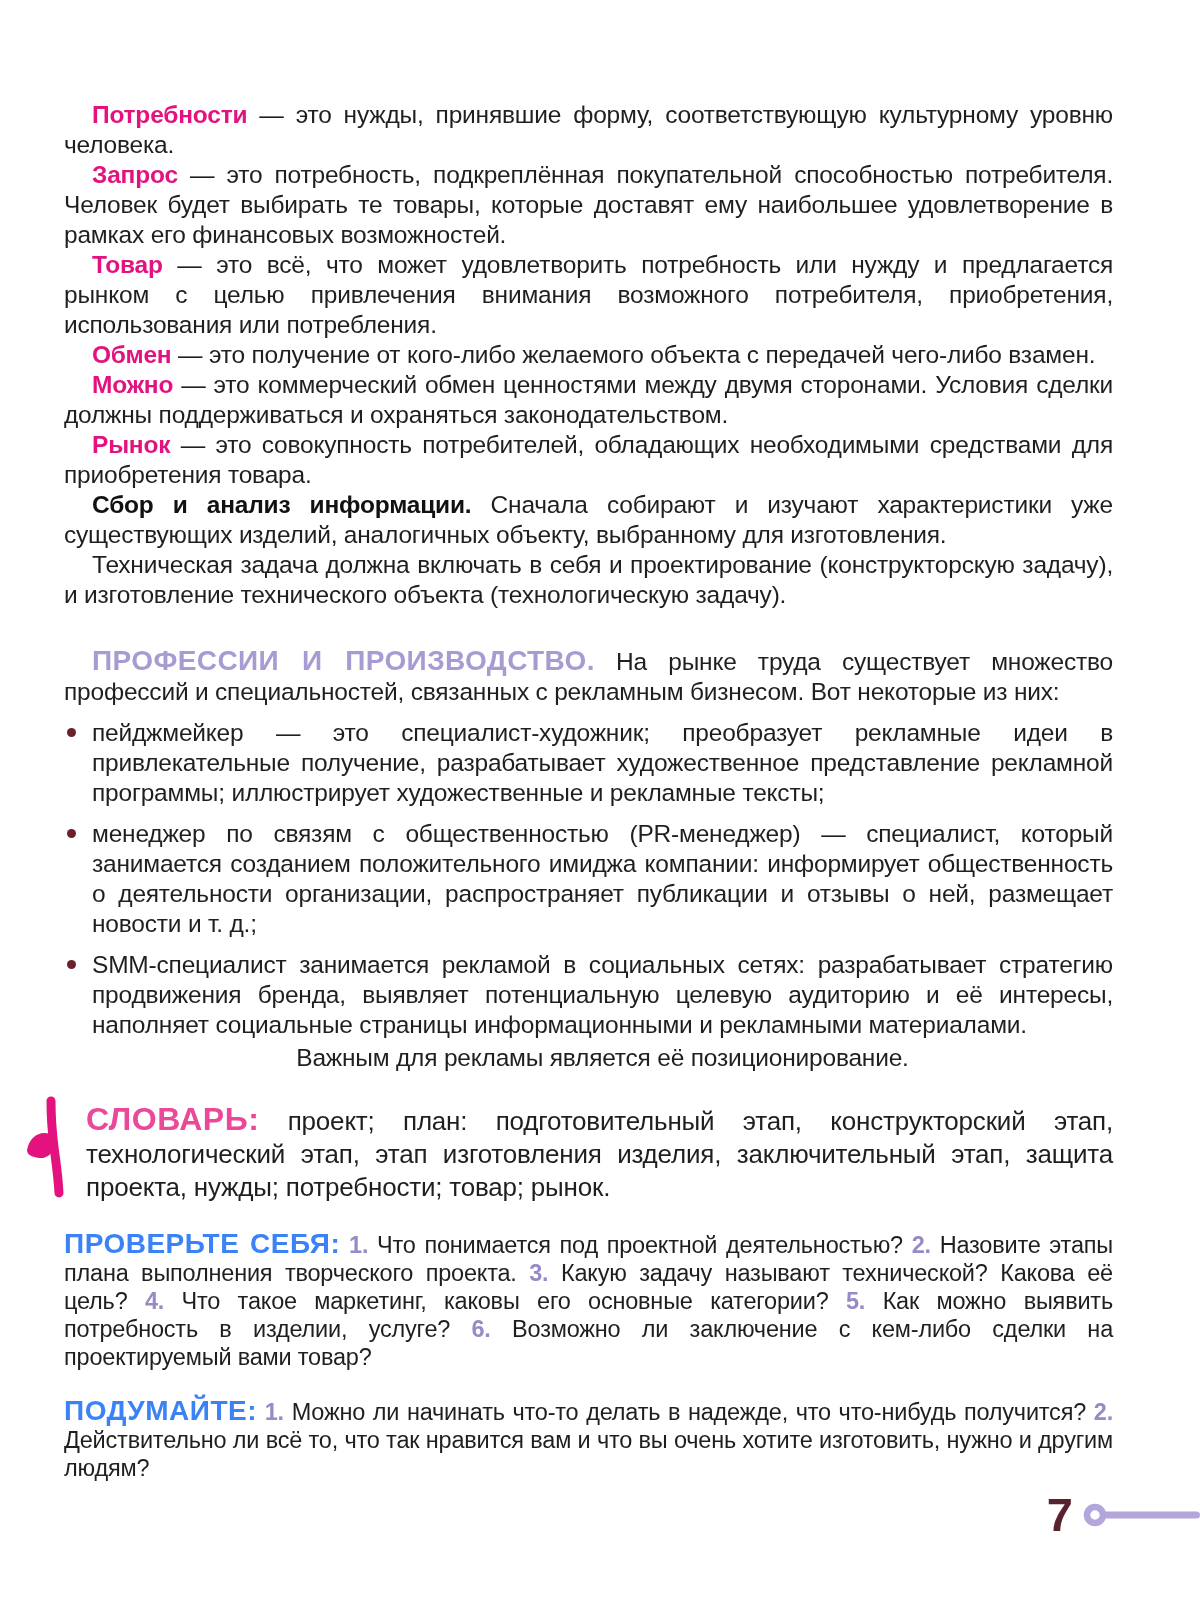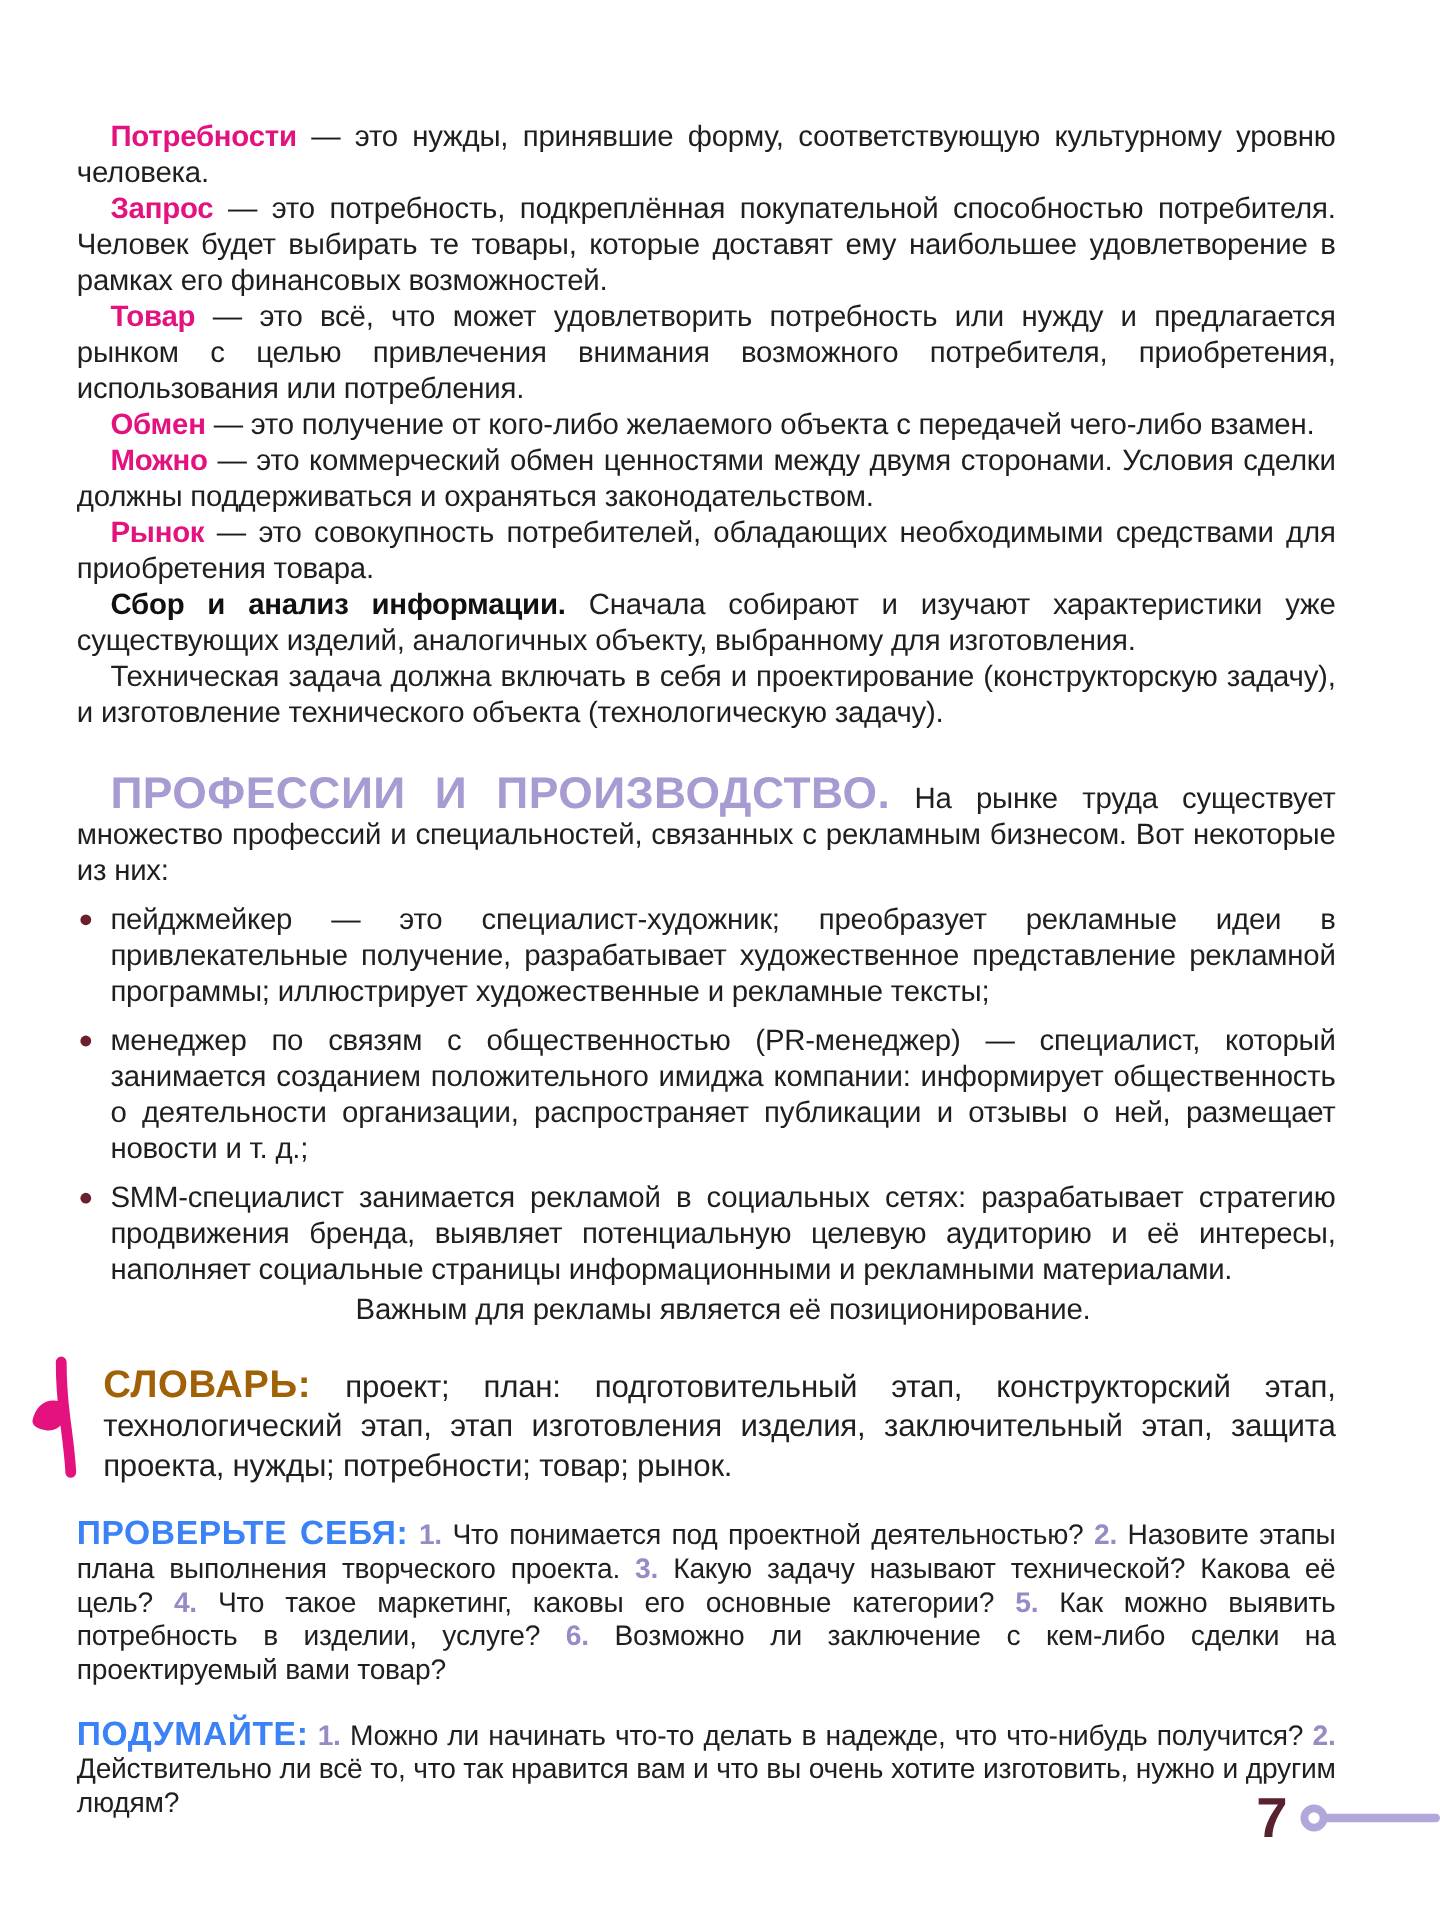--- a/index.html
+++ b/index.html
@@ -35,21 +35,21 @@
   .prof .intro {
     font-size: 24.5px;
     line-height: 30px;
     text-align: justify;
     text-indent: 28px;
     letter-spacing: -0.2px;
   }
   .section-head {
     font-family: "Liberation Sans", sans-serif;
     font-weight: bold;
-    font-size: 37px;
+    font-size: 28px;
     color: #a79bd2;
     letter-spacing: 0.4px;
   }
   .prof ul { list-style: none; margin-top: 8px; }
   .prof li {
     position: relative;
     padding-left: 28px;
     margin-top: 11px;
     font-size: 24.5px;
     line-height: 30px;
@@ -82,21 +82,21 @@
   }
   .vocab .vtext {
     font-size: 26px;
     line-height: 33px;
     text-align: justify;
     letter-spacing: -0.2px;
   }
   .vlabel {
     font-weight: bold;
     font-size: 32px;
-    color: #a16207;
+    color: #ec4899;
     letter-spacing: 0.5px;
     margin-top: 16px;
   }
   .vocab .icon {
     position: absolute;
     left: -40px;
     top: -8px;
     width: 46px;
     height: 104px;
   }

